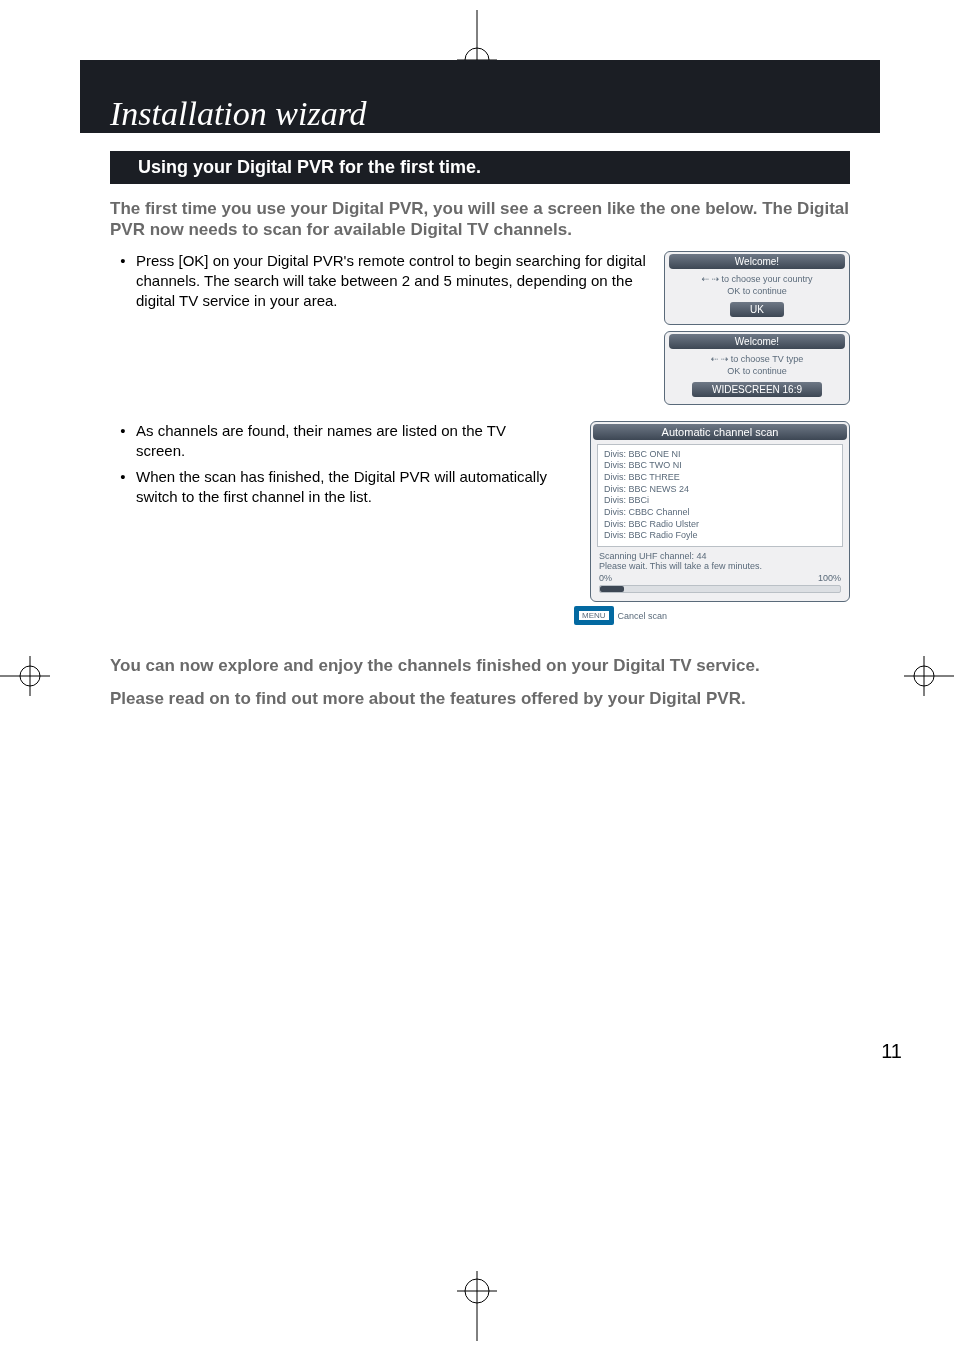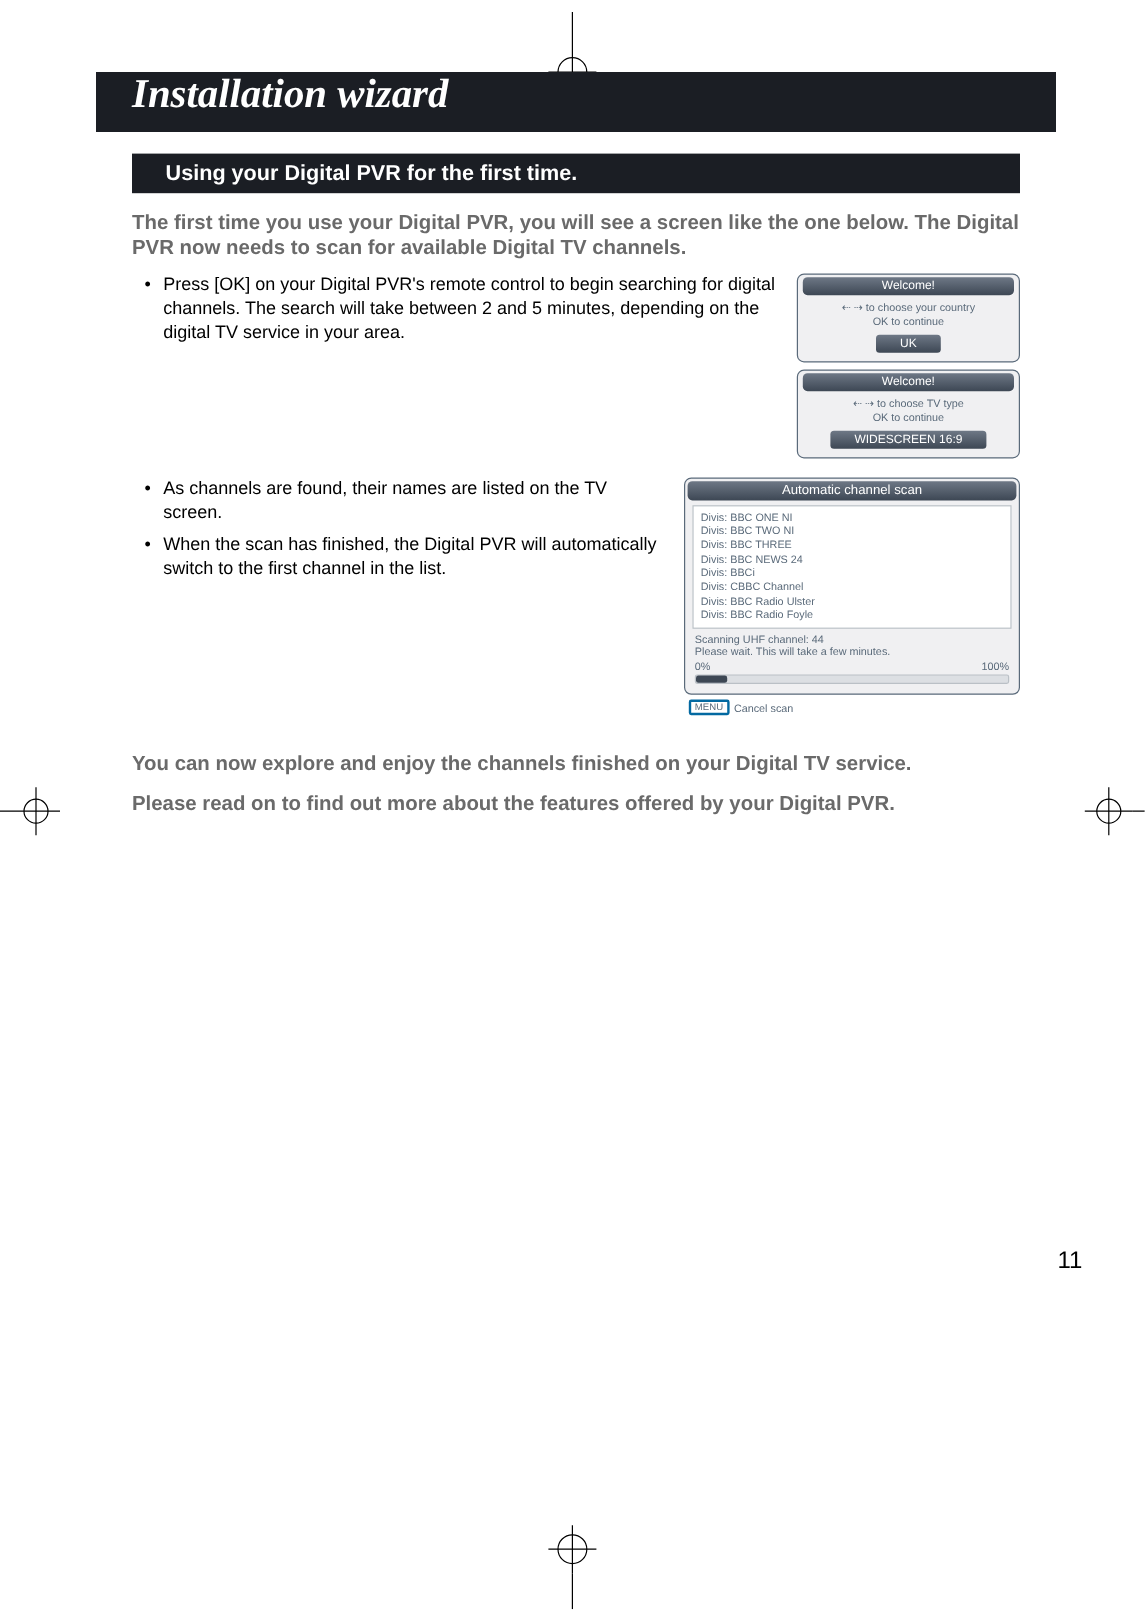--- a/index.html
+++ b/index.html
@@ -41,25 +41,24 @@
   .page {
     position: absolute;
     left: 80px;
     top: 60px;
     width: 800px;
   }
 
   
   .header-band {
     background: #1b1e24;
-    height: 50px;
-    display: flex;
-    align-items: flex-start;
+    height: 73px;
+    display: flex;
+    align-items: flex-end;
     padding-left: 30px;
-    font-weight: bold;
   }
   .header-title {
     color: #fff;
     font-family: "Brush Script MT", "Segoe Script", cursive;
     font-style: italic;
     font-size: 34px;
   }
 
   .content {
     padding: 18px 30px 0 30px;
@@ -151,20 +150,21 @@
     align-items: flex-start;
   }
 
   
   .scan-wrap { width: 280px; }
   .scan-panel {
     border: 1px solid #5a6a7a;
     border-radius: 6px;
     background: #f0f0f2;
     padding: 2px;
+    margin-left: 20px;
   }
   .scan-title {
     background: linear-gradient(#6e7886, #3d4754);
     color: #fff;
     font-size: 11px;
     text-align: center;
     border-radius: 4px;
     padding: 2px 0;
   }
   .scan-list {
@@ -209,21 +209,21 @@
     font-size: 9px;
     color: #5a6a7a;
     margin-top: 4px;
     padding-left: 4px;
     display: flex;
     align-items: center;
     gap: 4px;
   }
   .key-box {
     display: inline-block;
-    border: 2px solid #0369a1;
+    border: 5px solid #0369a1;
     font-size: 8px;
     padding: 0 3px;
     border-radius: 2px;
     background: #fff;
   }
 
   .outro {
     color: #6a6a6a;
     font-weight: bold;
     font-size: 17px;

